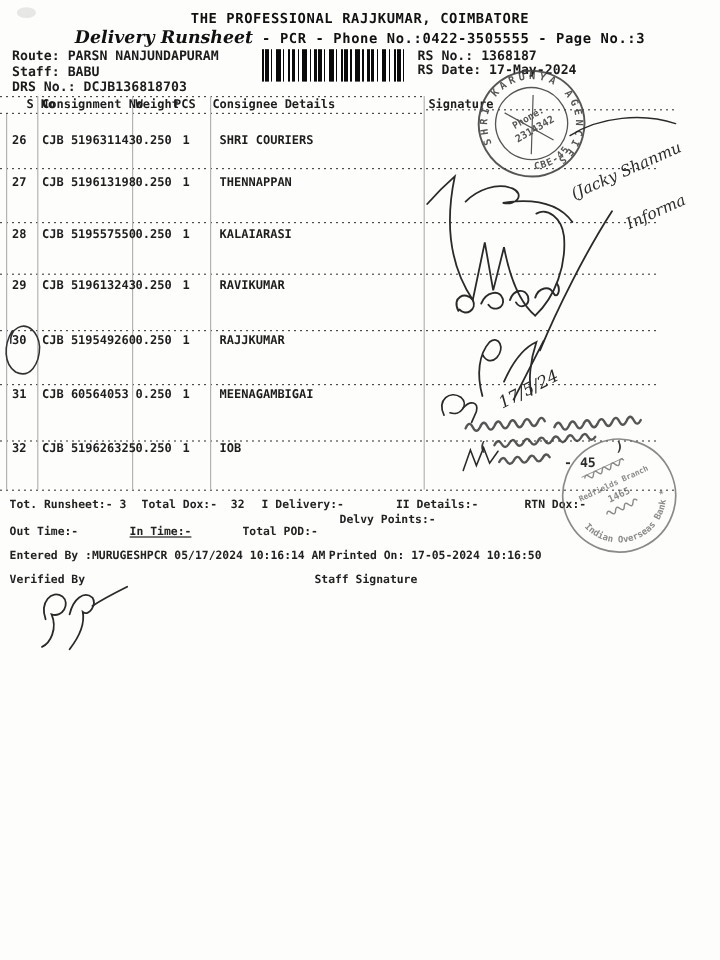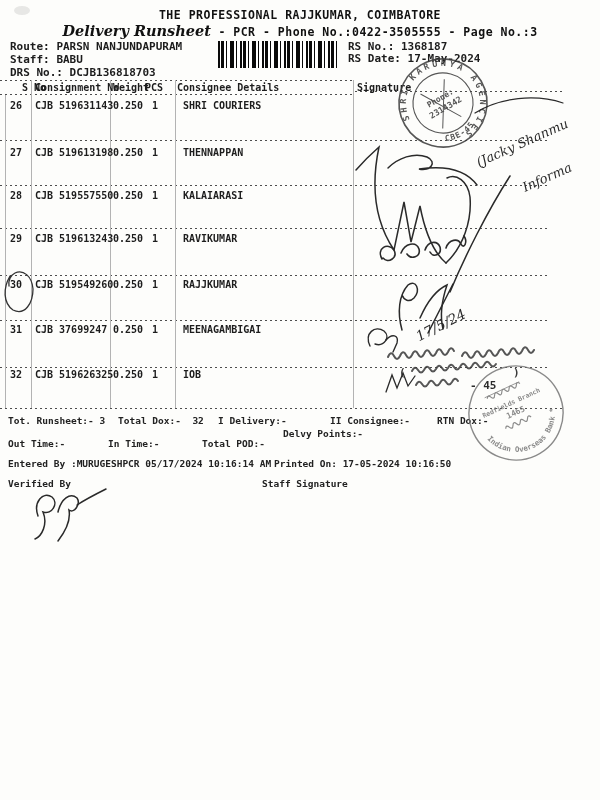--- a/index.html
+++ b/index.html
@@ -53,21 +53,21 @@
 
 <div class="abs" style="top:82px;left:0;width:600px;height:12px;">
   <span class="abs mono10" style="left:22px;text-align:right;">S No</span>
   <span class="abs mono10" style="left:35px;">Consignment No</span>
   <span class="abs mono10" style="left:113px;">Weight</span>
   <span class="abs mono10" style="left:145px;">PCS</span>
   <span class="abs mono10" style="left:177px;">Consignee Details</span>
   <span class="abs mono10" style="left:357px;">Signature</span>
 </div>
 
-<div class="abs" style="top:100px;left:0;width:600px;height:38px;">
+<div class="abs" style="top:112px;left:0;width:600px;height:38px;">
   <span class="abs mono10" style="left:10px;">26</span>
   <span class="abs mono10" style="left:35px;">CJB 519631143</span>
   <span class="abs mono10" style="left:113px;">0.250</span>
   <span class="abs mono10" style="left:152px;">1</span>
   <span class="abs mono10" style="left:183px;">SHRI COURIERS</span>
 </div>
 <div class="abs" style="top:147px;left:0;width:480px;height:38px;">
   <span class="abs mono10" style="left:10px;">27</span>
   <span class="abs mono10" style="left:35px;">CJB 519613198</span>
   <span class="abs mono10" style="left:113px;">0.250</span>
@@ -90,41 +90,41 @@
 </div>
 <div class="abs" style="top:279px;left:0;width:600px;height:38px;">
   <span class="abs mono10" style="left:10px;">30</span>
   <span class="abs mono10" style="left:35px;">CJB 519549260</span>
   <span class="abs mono10" style="left:113px;">0.250</span>
   <span class="abs mono10" style="left:152px;">1</span>
   <span class="abs mono10" style="left:183px;">RAJJKUMAR</span>
 </div>
 <div class="abs" style="top:324px;left:0;width:600px;height:38px;">
   <span class="abs mono10" style="left:10px;">31</span>
-  <span class="abs mono10" style="left:35px;">CJB 37699247</span>
+  <span class="abs mono10" style="left:35px;">CJB 60564053</span>
   <span class="abs mono10" style="left:113px;">0.250</span>
   <span class="abs mono10" style="left:152px;">1</span>
   <span class="abs mono10" style="left:183px;">MEENAGAMBIGAI</span>
 </div>
 <div class="abs" style="top:369px;left:0;width:600px;height:38px;">
   <span class="abs mono10" style="left:10px;">32</span>
   <span class="abs mono10" style="left:35px;">CJB 519626325</span>
   <span class="abs mono10" style="left:113px;">0.250</span>
   <span class="abs mono10" style="left:152px;">1</span>
   <span class="abs mono10" style="left:183px;">IOB</span>
 </div>
 
 <div class="abs mono9" style="left:8px;top:415px;"><span>Tot. Runsheet:-</span> <span>3</span></div>
 <div class="abs mono9" style="left:118px;top:415px;"><span>Total Dox:-</span>  <span>32</span></div>
 <div class="abs mono9" style="left:218px;top:415px;">I Delivery:-</div>
-<div class="abs mono9" style="left:330px;top:415px;">II Consignee:-</div>
+<div class="abs mono9" style="left:330px;top:415px;">II Details:-</div>
 <div class="abs mono9" style="left:437px;top:415px;">RTN Dox:-</div>
 
 <div class="abs mono9" style="left:8px;top:438px;">Out Time:-</div>
-<div class="abs mono9" style="left:108px;top:438px;">In Time:-</div>
+<div class="abs mono9" style="left:108px;top:438px;text-decoration:underline;">In Time:-</div>
 <div class="abs mono9" style="left:202px;top:438px;">Total POD:-</div>
 <div class="abs mono9" style="left:283px;top:428px;">Delvy Points:-</div>
 
 <div class="abs mono9" style="left:8px;top:458px;">Entered By :MURUGESHPCR 05/17/2024 10:16:14 AM</div>
 <div class="abs mono9" style="left:262px;top:458px;padding-left:12px;">Printed On: 17-05-2024 10:16:50</div>
 
 <div class="abs mono9" style="left:8px;top:478px;">Verified By</div>
 <div class="abs mono9" style="left:262px;top:478px;">Staff Signature</div>
 
 <div class="abs hand" style="left:474px;top:156px;transform:rotate(-24deg);transform-origin:left top;">(Jacky Shanmu</div>

